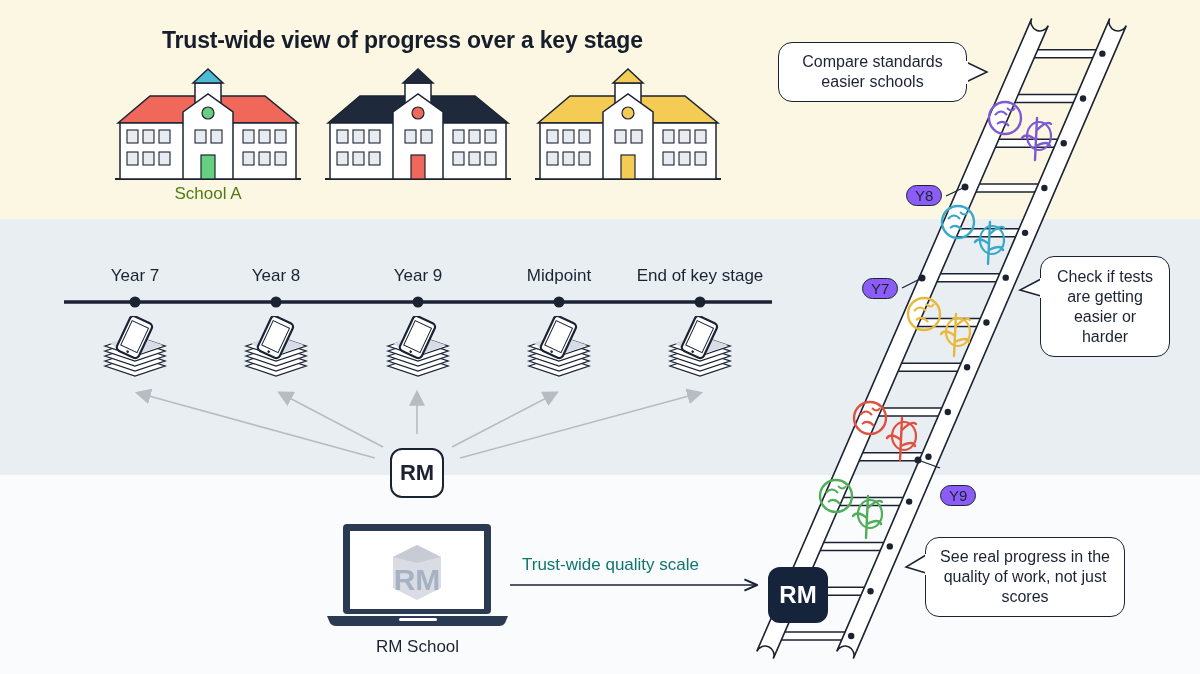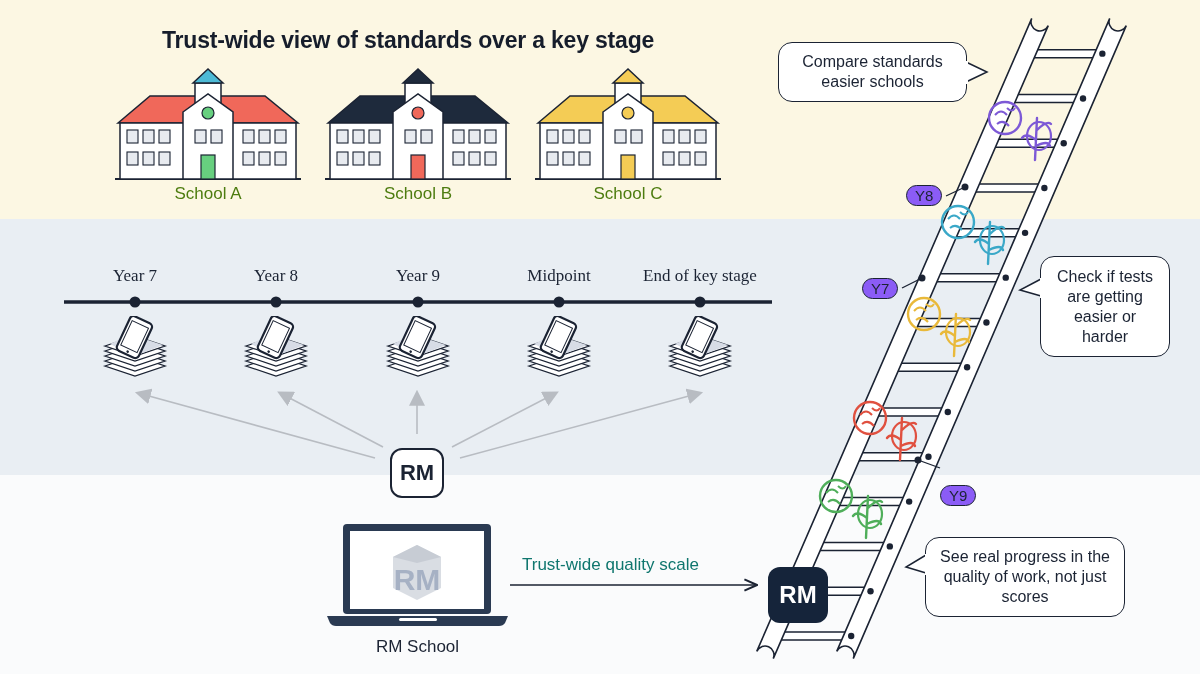--- a/index.html
+++ b/index.html
@@ -5,39 +5,39 @@
   html, body { margin: 0; padding: 0; }
   body { width: 1200px; height: 674px; position: relative; overflow: hidden; font-family: "Liberation Sans", sans-serif; color: #1b2333; background: #fbfbfc; }
   .band { position: absolute; left: 0; width: 1200px; }
   .band-top { top: 0; height: 219px; background: #fcf7e3; }
   .band-mid { top: 219px; height: 256px; background: #e9eef3; }
   .band-bot { top: 475px; height: 199px; background: #fafbfc; }
   .title { position: absolute; left: 162px; top: 27px; font-size: 23px; font-weight: bold; color: #161d2b; letter-spacing: -0.2px; }
   .school { position: absolute; top: 66px; width: 186px; height: 140px; }
   .school svg { position: absolute; left: 0; top: 0; }
   .school-label { position: absolute; top: 118px; width: 186px; text-align: center; font-size: 17px; color: #4d7c0f; }
-  .tl-label { position: absolute; top: 266px; font-size: 17px; color: #1b2333; transform: translateX(-50%); white-space: nowrap; font-family: Liberation Serif, serif; }
+  .tl-label { position: absolute; top: 266px; font-size: 17px; color: #1b2333; transform: translateX(-50%); white-space: nowrap; }
   .stack { position: absolute; top: 316px; width: 70px; height: 64px; }
   .rm-badge { position: absolute; left: 390px; top: 448px; width: 54px; height: 50px; border: 2px solid #1b2333; border-radius: 12px; background: #fff; display: flex; align-items: center; justify-content: center; font-weight: bold; font-size: 22px; color: #1b2333; box-sizing: border-box; }
   .laptop { position: absolute; left: 325px; top: 520px; }
   .laptop-label { position: absolute; left: 330px; top: 637px; width: 175px; text-align: center; font-size: 17px; color: #1b2333; }
   .scale-label { position: absolute; left: 522px; top: 555px; font-size: 17px; color: #0f766e; }
   .rm-dark { position: absolute; left: 768px; top: 567px; width: 60px; height: 56px; background: #15243a; border-radius: 12px; display: flex; align-items: center; justify-content: center; color: #fff; font-weight: bold; font-size: 24px; }
   .bubble { position: absolute; background: #fff; border: 1.5px solid #1b2333; border-radius: 14px; text-align: center; font-size: 16px; line-height: 20px; color: #1b2333; box-sizing: border-box; display: flex; align-items: center; justify-content: center; }
   .tag { position: absolute; background: #8b5cf6; border: 1.5px solid #1b2333; border-radius: 12px; font-size: 15px; padding: 1px 8px; color: #1b2333; }
   svg.overlay { position: absolute; left: 0; top: 0; }
 </style>
 </head>
 <body>
 
 <div class="band band-top"></div>
 <div class="band band-mid"></div>
 <div class="band band-bot"></div>
 
-<div class="title">Trust-wide view of standards over a key stage</div>
+<div class="title">Trust-wide view of progress over a key stage</div>
 
 <div class="school" style="left:115px;">
   <svg width="186" height="120" class="school-svg">
       <line x1="0" y1="113" x2="186" y2="113" stroke="#1b2333" stroke-width="2"></line>
       <polygon points="3,57 35,30 150,30 183,57" fill="#f0685a" stroke="#1b2333" stroke-width="1.5"></polygon>
       <rect x="5" y="57" width="176" height="56" fill="#fff" stroke="#1b2333" stroke-width="1.5"></rect>
       <rect x="80" y="17" width="26" height="22" fill="#fff" stroke="#1b2333" stroke-width="1.5"></rect>
       <polygon points="78,17 93,3 108,17" fill="#4dbad6" stroke="#1b2333" stroke-width="1.5"></polygon>
       <polygon points="68,46 93,28 118,46 118,113 68,113" fill="#fff" stroke="#1b2333" stroke-width="1.5"></polygon>
       <circle cx="93" cy="47" r="6" fill="#67cf7f" stroke="#1b2333" stroke-width="1.2"></circle>
@@ -77,21 +77,20 @@
       <rect x="44" y="86" width="11" height="13" fill="#e8ebf0" stroke="#1b2333" stroke-width="1.1"></rect>
       <rect x="128" y="64" width="11" height="13" fill="#e8ebf0" stroke="#1b2333" stroke-width="1.1"></rect>
       <rect x="128" y="86" width="11" height="13" fill="#e8ebf0" stroke="#1b2333" stroke-width="1.1"></rect>
       <rect x="144" y="64" width="11" height="13" fill="#e8ebf0" stroke="#1b2333" stroke-width="1.1"></rect>
       <rect x="144" y="86" width="11" height="13" fill="#e8ebf0" stroke="#1b2333" stroke-width="1.1"></rect>
       <rect x="160" y="64" width="11" height="13" fill="#e8ebf0" stroke="#1b2333" stroke-width="1.1"></rect>
       <rect x="160" y="86" width="11" height="13" fill="#e8ebf0" stroke="#1b2333" stroke-width="1.1"></rect>
       <rect x="80" y="64" width="11" height="13" fill="#e8ebf0" stroke="#1b2333" stroke-width="1.1"></rect>
       <rect x="96" y="64" width="11" height="13" fill="#e8ebf0" stroke="#1b2333" stroke-width="1.1"></rect>
     </svg>
-  <div class="school-label">School B</div>
 </div>
 <div class="school" style="left:535px;">
   <svg width="186" height="120" class="school-svg">
       <line x1="0" y1="113" x2="186" y2="113" stroke="#1b2333" stroke-width="2"></line>
       <polygon points="3,57 35,30 150,30 183,57" fill="#f4cc55" stroke="#1b2333" stroke-width="1.5"></polygon>
       <rect x="5" y="57" width="176" height="56" fill="#fff" stroke="#1b2333" stroke-width="1.5"></rect>
       <rect x="80" y="17" width="26" height="22" fill="#fff" stroke="#1b2333" stroke-width="1.5"></rect>
       <polygon points="78,17 93,3 108,17" fill="#f4cc55" stroke="#1b2333" stroke-width="1.5"></polygon>
       <polygon points="68,46 93,28 118,46 118,113 68,113" fill="#fff" stroke="#1b2333" stroke-width="1.5"></polygon>
       <circle cx="93" cy="47" r="6" fill="#f4cc55" stroke="#1b2333" stroke-width="1.2"></circle>
@@ -104,21 +103,20 @@
       <rect x="44" y="86" width="11" height="13" fill="#e8ebf0" stroke="#1b2333" stroke-width="1.1"></rect>
       <rect x="128" y="64" width="11" height="13" fill="#e8ebf0" stroke="#1b2333" stroke-width="1.1"></rect>
       <rect x="128" y="86" width="11" height="13" fill="#e8ebf0" stroke="#1b2333" stroke-width="1.1"></rect>
       <rect x="144" y="64" width="11" height="13" fill="#e8ebf0" stroke="#1b2333" stroke-width="1.1"></rect>
       <rect x="144" y="86" width="11" height="13" fill="#e8ebf0" stroke="#1b2333" stroke-width="1.1"></rect>
       <rect x="160" y="64" width="11" height="13" fill="#e8ebf0" stroke="#1b2333" stroke-width="1.1"></rect>
       <rect x="160" y="86" width="11" height="13" fill="#e8ebf0" stroke="#1b2333" stroke-width="1.1"></rect>
       <rect x="80" y="64" width="11" height="13" fill="#e8ebf0" stroke="#1b2333" stroke-width="1.1"></rect>
       <rect x="96" y="64" width="11" height="13" fill="#e8ebf0" stroke="#1b2333" stroke-width="1.1"></rect>
     </svg>
-  <div class="school-label">School C</div>
 </div>
 
 <svg class="overlay" width="1200" height="674">
   <line x1="64" y1="302" x2="772" y2="302" stroke="#1b2333" stroke-width="3.5"></line>
   <circle cx="135" cy="302" r="5.5" fill="#1b2333"></circle>
   <circle cx="276" cy="302" r="5.5" fill="#1b2333"></circle>
   <circle cx="418" cy="302" r="5.5" fill="#1b2333"></circle>
   <circle cx="559" cy="302" r="5.5" fill="#1b2333"></circle>
   <circle cx="700" cy="302" r="5.5" fill="#1b2333"></circle>
 </svg>

